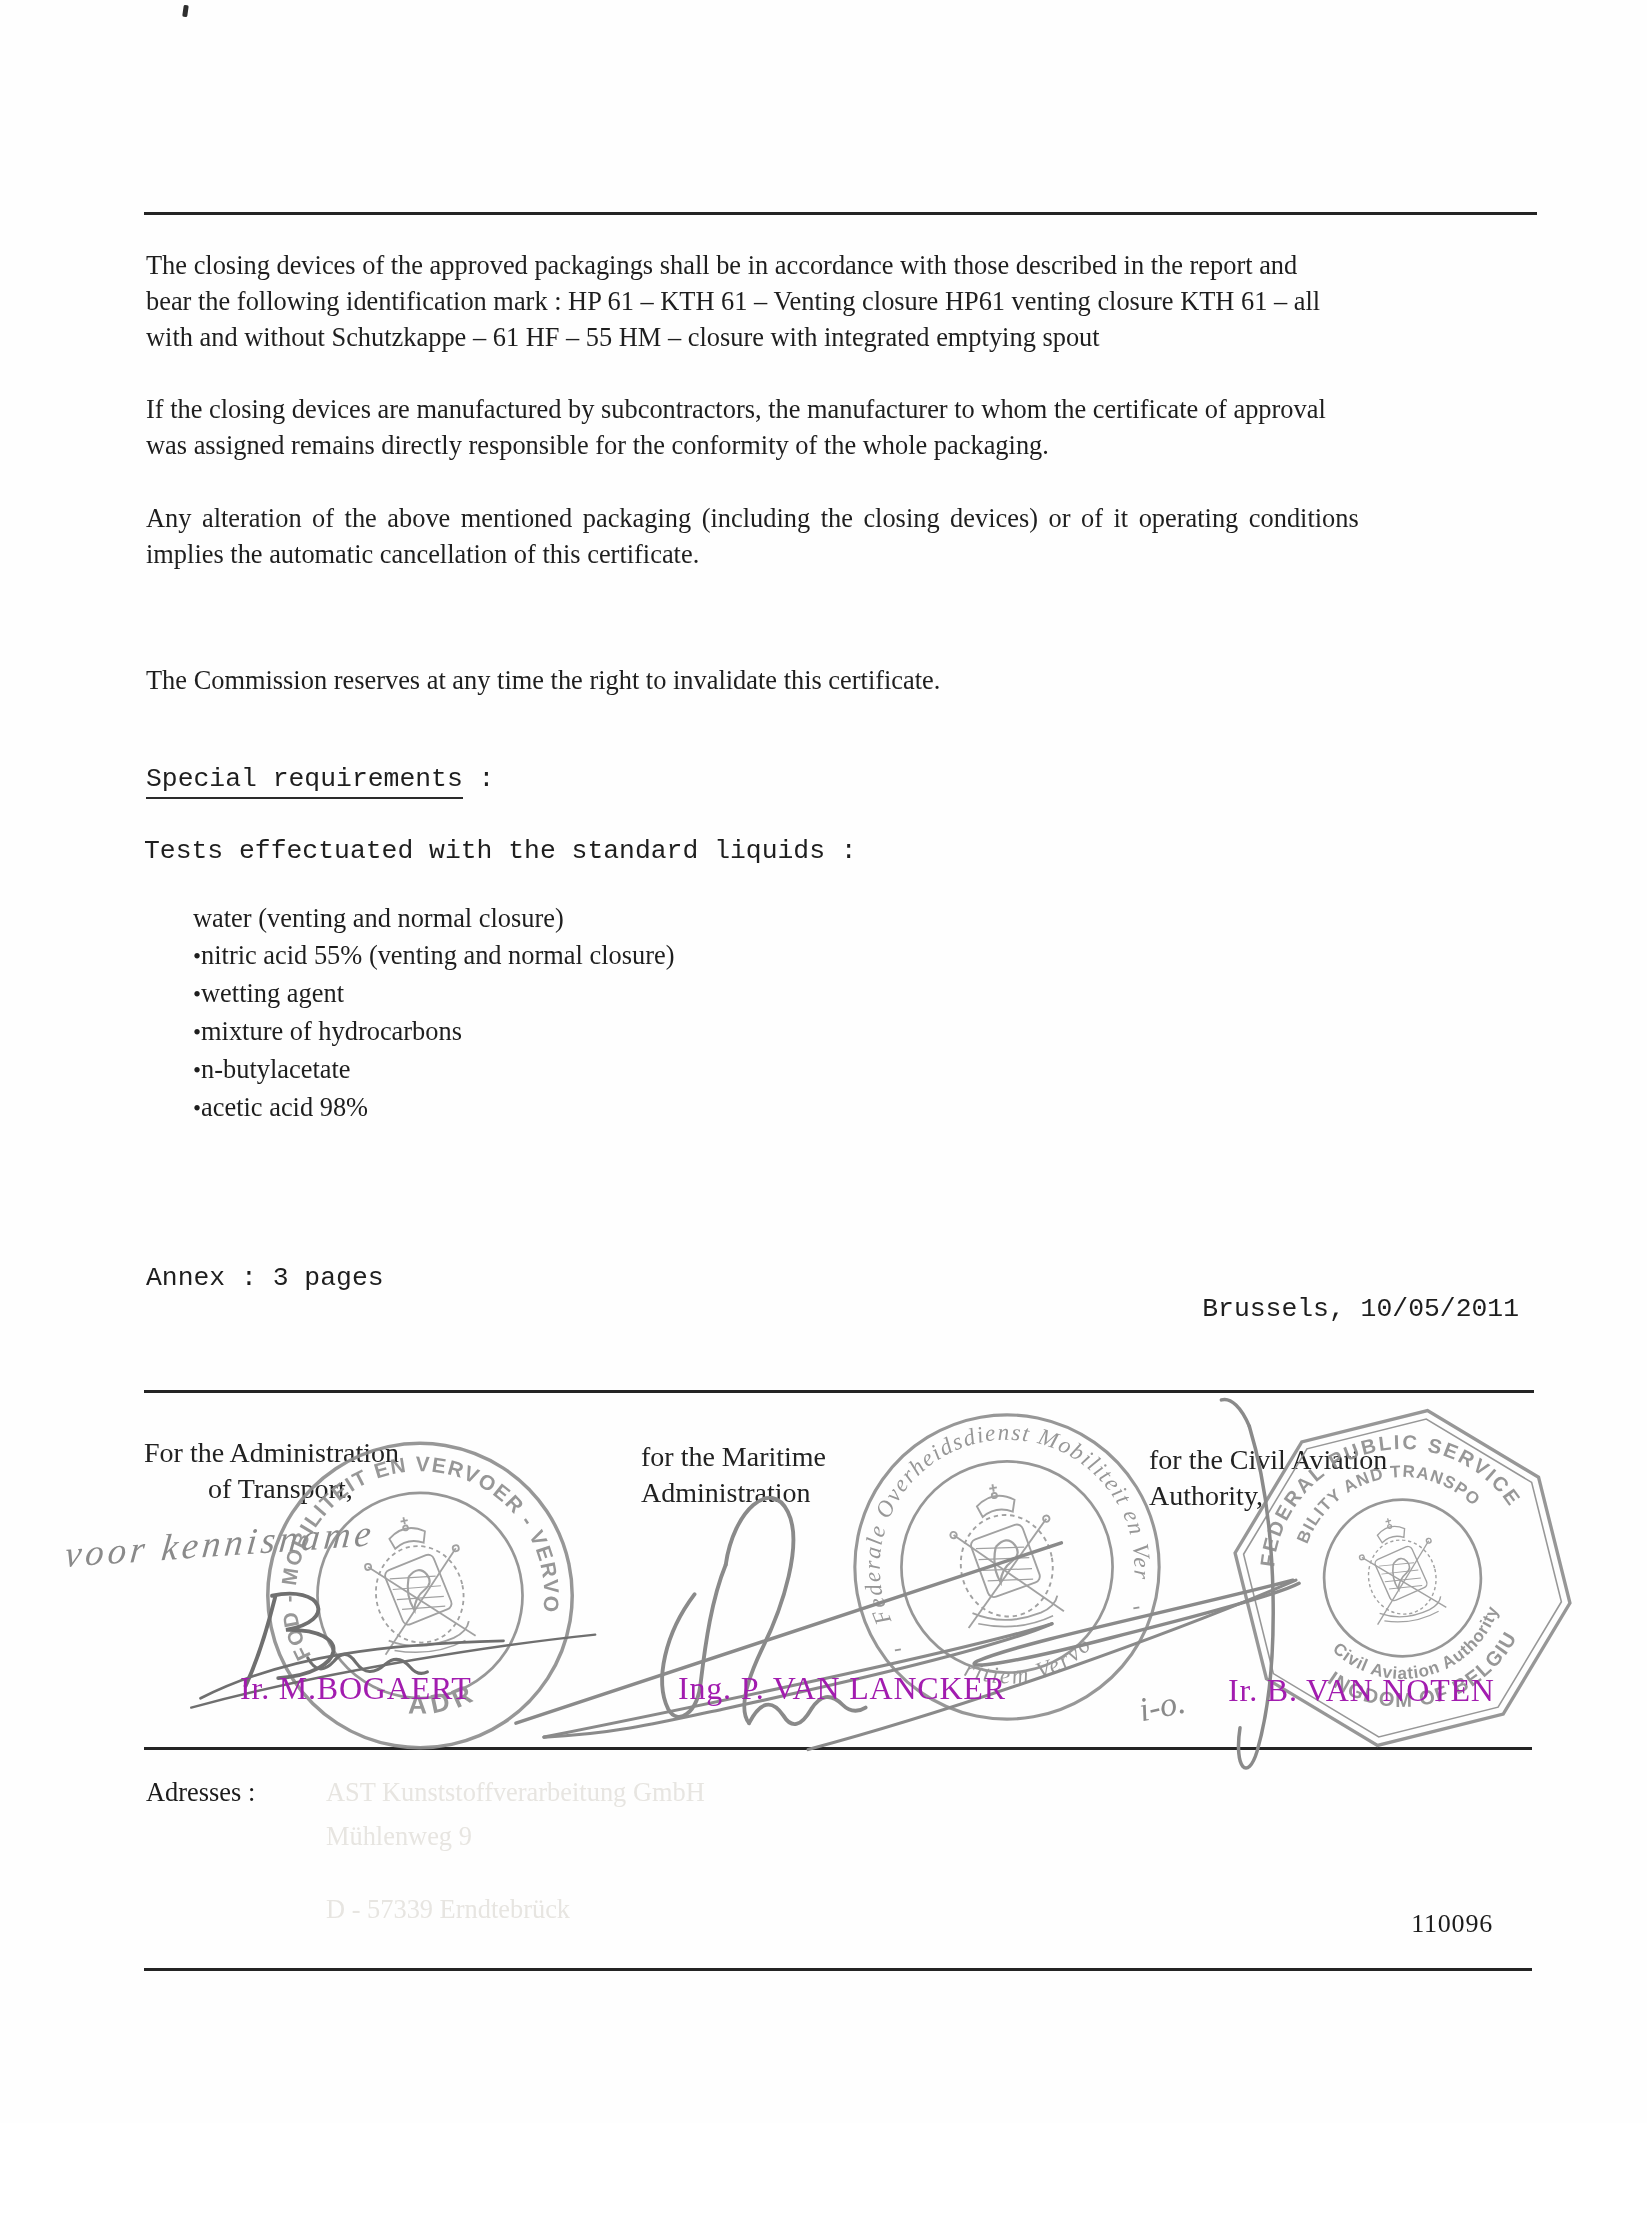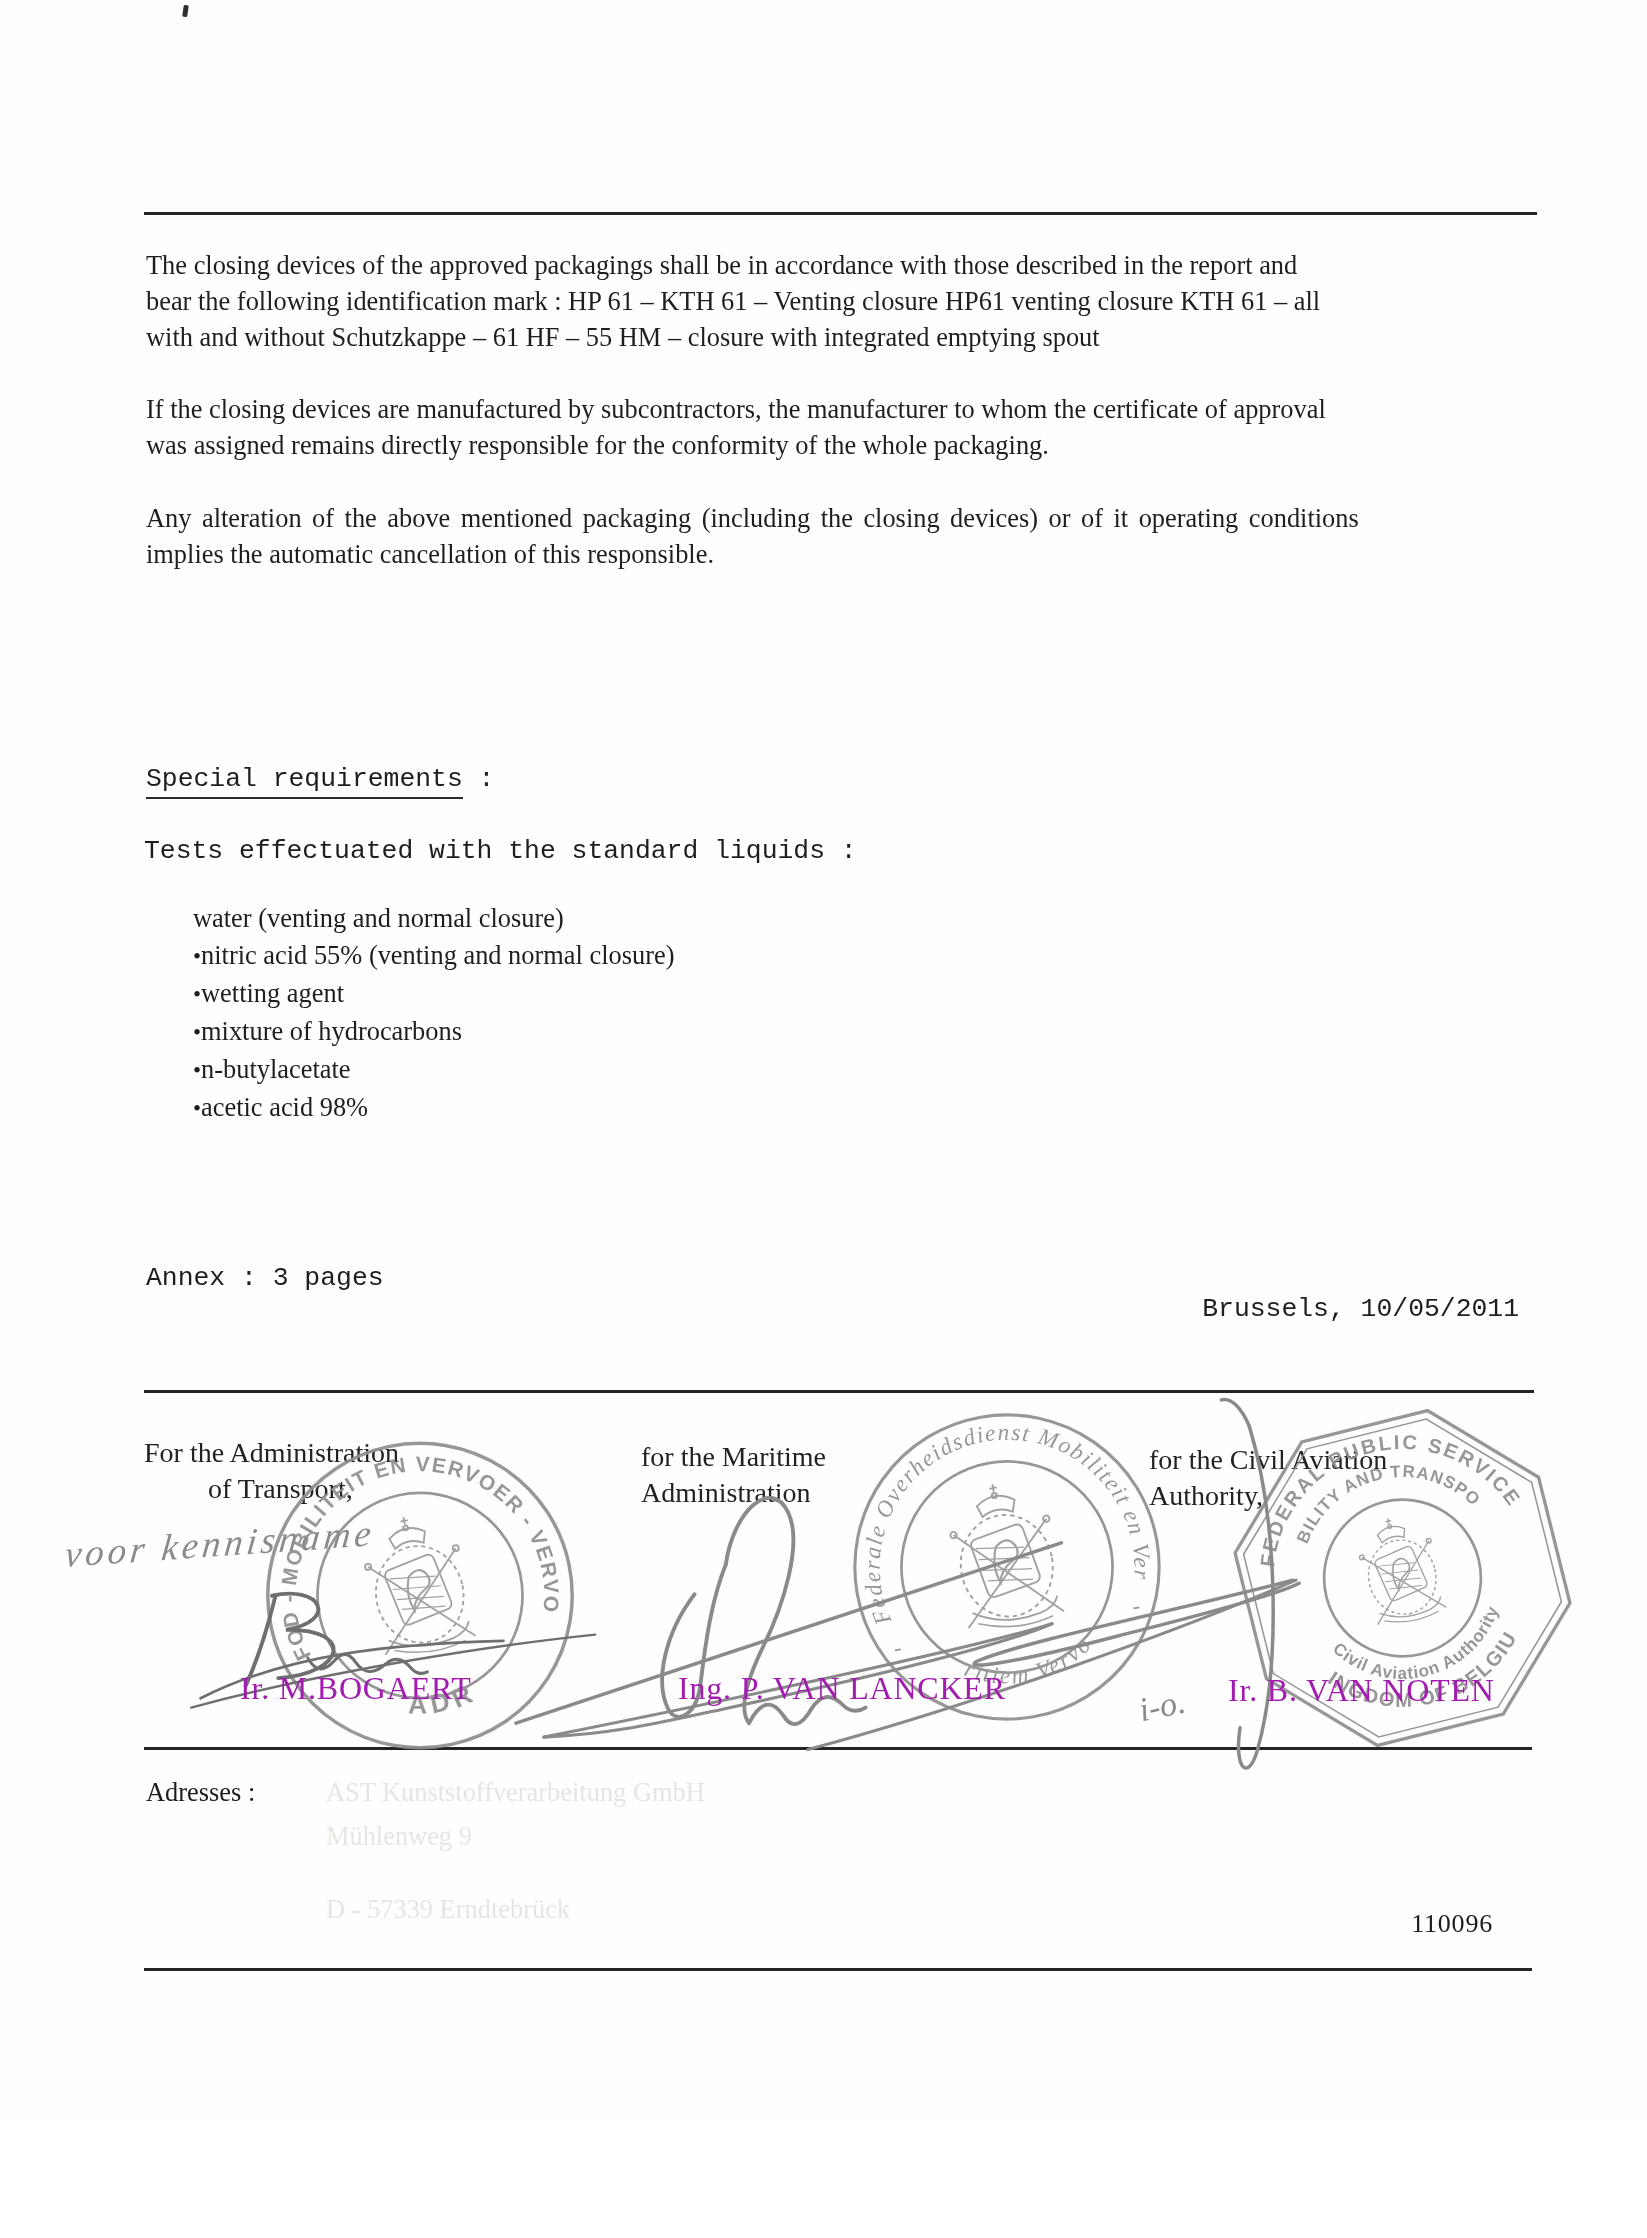--- a/index.html
+++ b/index.html
@@ -55,23 +55,26 @@
     <div>with and without Schutzkappe – 61 HF – 55 HM – closure with integrated emptying spout</div>
   </div>
 
   <div class="para" style="left:146px; top:391px;">
     <div>If the closing devices are manufactured by subcontractors, the manufacturer to whom the certificate of approval</div>
     <div>was assigned remains directly responsible for the conformity of the whole packaging.</div>
   </div>
 
   <div class="para" style="left:146px; top:500px;">
     <div class="justify1">Any alteration of the above mentioned packaging (including the closing devices) or of it operating conditions</div>
-    <div>implies the automatic cancellation of this responsible.</div>
-  </div>
-
+    <div>implies the automatic cancellation of this certificate.</div>
+  </div>
+
+  <div class="para" style="left:146px; top:662px;">
+    <div>The Commission reserves at any time the right to invalidate this certificate.</div>
+  </div>
 
   <div class="bodyline" style="left:146px; top:761px;">
     <span class="heading-underline">Special requirements</span><span> :</span>
   </div>
 
   <div class="bodyline" style="left:144px; top:833px;">Tests effectuated with the standard liquids :</div>
 
   <div class="bullets" style="left:193px; top:900px;">
     <div class="bullet-row">
       <span class="bullet-marker"></span>

